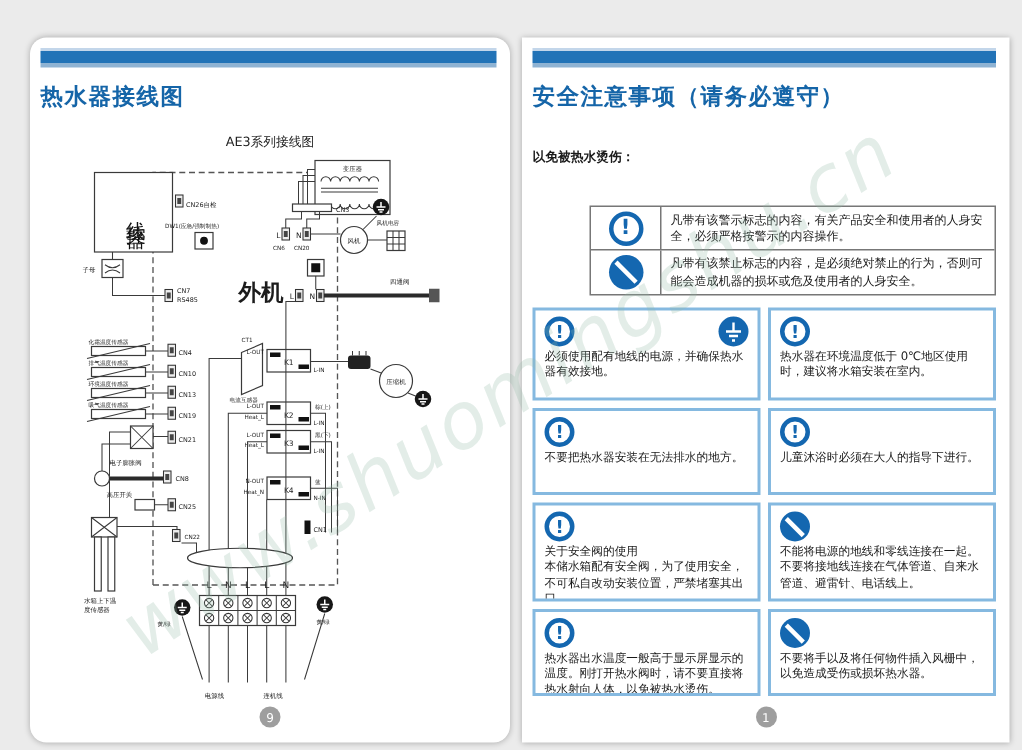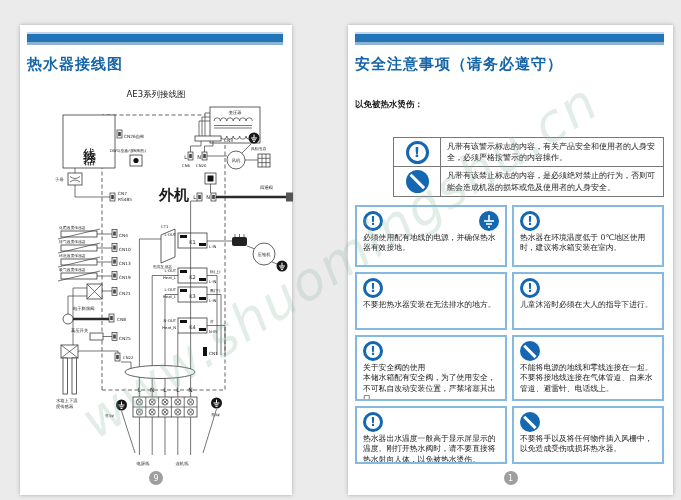--- a/index.html
+++ b/index.html
@@ -6,21 +6,21 @@
   body{
     width:681px;height:500px;position:relative;overflow:hidden;
     background:#ebebeb;
     font-family:"DejaVu Sans","Liberation Sans",sans-serif;
     color:#1a1a1a;
   }
   .page{
     position:absolute;top:25px;background:#fff;height:470px;
     box-shadow:0 0 4px rgba(0,0,0,.28);
   }
-  .page.left{left:20px;width:272px;}
+  .page.left{left:20px;width:320px;border-radius:11px;}
   .page.right{left:348px;width:325px;}
   .topbar{
     position:absolute;top:7px;left:7px;right:9px;height:13px;
     background:linear-gradient(#c3d6ea 0,#c3d6ea 2px,#2273b7 2px,#2273b7 10px,#8fb3d3 10px,#8fb3d3 13px);
   }
   .page-title{
     position:absolute;top:30px;left:7px;right:7px;
     font-size:15px;font-weight:bold;color:#1565a8;letter-spacing:1px;
   }
   .pagenum{

